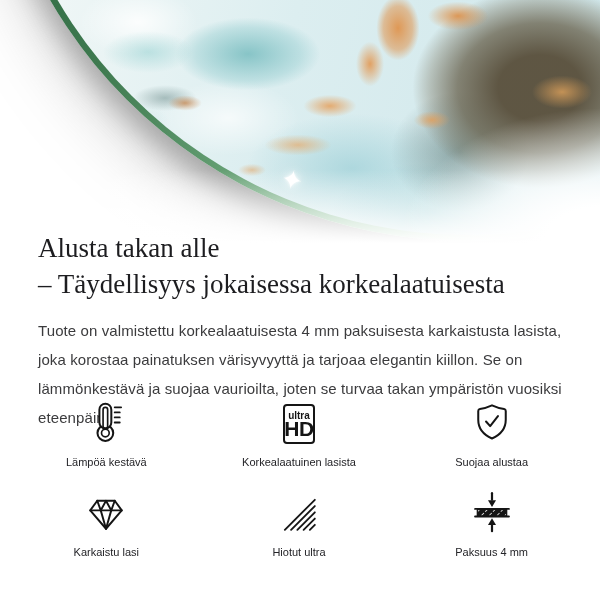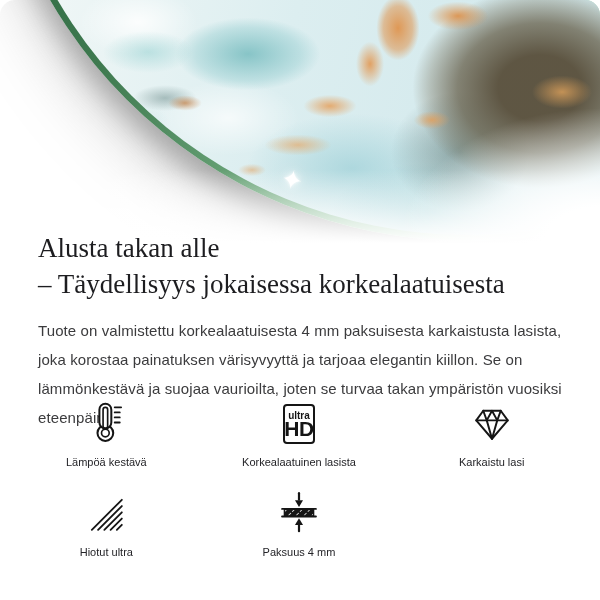--- a/index.html
+++ b/index.html
@@ -1,18 +1,18 @@
 <!DOCTYPE html>
 <html><head>
 <meta charset="utf-8">
 <style>
   html,body{margin:0;padding:0;}
   body{width:600px;height:600px;background:#fff;font-family:"Liberation Sans",sans-serif;
        -webkit-font-smoothing:antialiased;}
-  .page{position:relative;width:600px;height:600px;background:#fff;overflow:hidden;border-radius:15px;}
+  .page{position:relative;width:600px;height:600px;background:#fff;overflow:hidden;}
 
   
   .hero{position:absolute;left:0;top:0;width:600px;height:245px;overflow:hidden;background:#fff;}
   .rim{position:absolute;left:-15px;top:-725px;width:966px;height:966px;border-radius:50%;
        background:linear-gradient(to right,#2c6740 0%,#3f7a50 12%,#6ea87c 28%,#9fccaa 38%,
                   #cde8d4 52%,#a9d4bb 62%,#9fccb2 100%);
        box-shadow:-2px 16px 26px rgba(100,100,100,.45),-14px 30px 60px rgba(130,130,130,.28);}
   .marble{position:absolute;inset:0;clip-path:circle(476px at 468px -241px);
     background:
       radial-gradient(30px 45px at 398px 28px, rgba(223,148,78,.95), rgba(223,148,78,.55) 48%, transparent 72%),
@@ -103,20 +103,29 @@
     <div class="feature">
       <div class="ficon">
         <div class="hdbox">
           <div class="u">ultra</div>
           <div class="h">HD</div>
         </div>
       </div>
       <div class="flabel">Korkealaatuinen lasista</div>
     </div>
 
+    <div class="feature">
+      <div class="ficon">
+        <svg class="ic" width="44" height="44" viewBox="0 0 48 48" stroke-width="2.5">
+          <path d="M24,5.8 C28.5,7.8 33,9.3 37.2,9.9 C38.2,10.05 39,10.9 39,12 V21.5 C39,31.5 33.5,37.8 24,42 C14.5,37.8 9,31.5 9,21.5 V12 C9,10.9 9.8,10.05 10.8,9.9 C15,9.3 19.5,7.8 24,5.8 Z"></path>
+          <polyline points="17.5,23.5 22,28.5 30.5,17.5"></polyline>
+        </svg>
+      </div>
+      <div class="flabel">Suojaa alustaa</div>
+    </div>
 
     <div class="feature">
       <div class="ficon">
         <svg class="ic" width="42" height="42" viewBox="0 0 48 48">
           <polygon points="14,10 34,10 42,21 24,42 6,21"></polygon>
           <line x1="6" y1="21" x2="42" y2="21"></line>
           <polyline points="14,10 18,21 24,10 30,21 34,10"></polyline>
           <line x1="18" y1="21" x2="24" y2="42"></line>
           <line x1="30" y1="21" x2="24" y2="42"></line>
         </svg>

